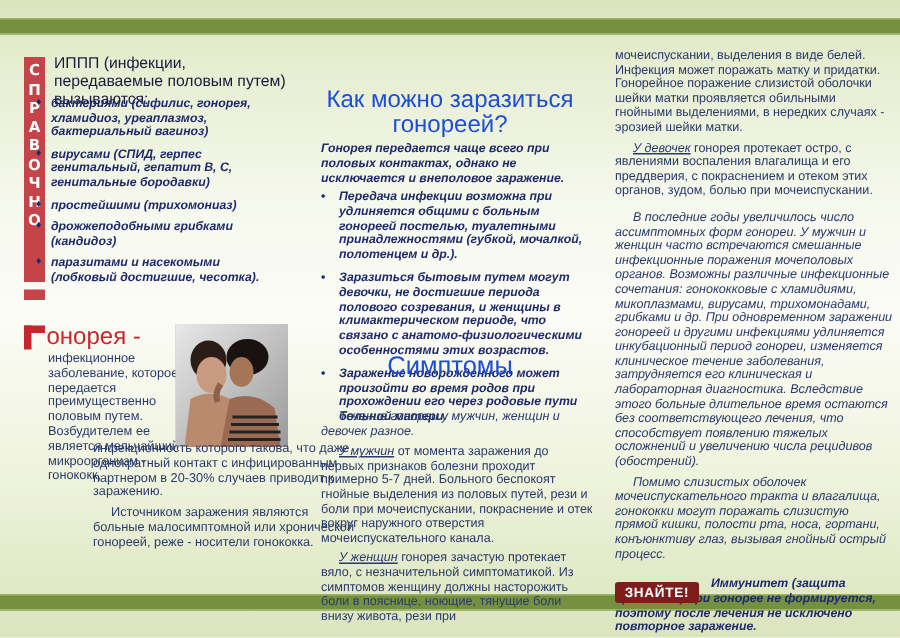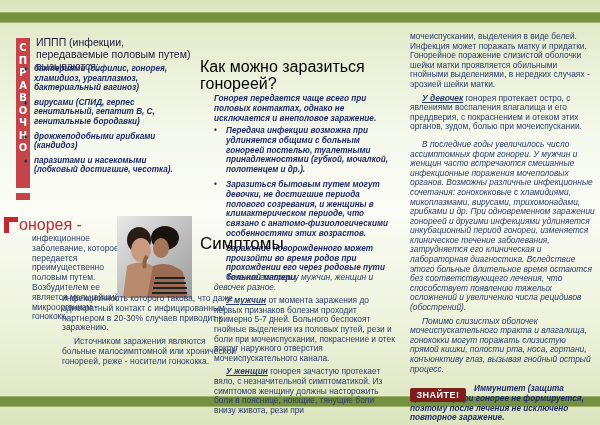--- a/index.html
+++ b/index.html
@@ -19,42 +19,42 @@
   .tab { position:absolute; left:16px; top:10px; width:14px; height:150px; background:#c4444a;
     display:flex; flex-direction:column; align-items:center; padding-top:4px; box-sizing:border-box; }
   .tab span { color:#fff; font-weight:bold; font-size:10px; line-height:12.5px; font-family:"DejaVu Sans", sans-serif; }
   .tab-foot { position:absolute; left:16px; top:165px; width:14px; height:7px; background:#c4444a; }
 
   .ippp-title { position:absolute; left:36px; top:8px; width:160px; font-size:10.5px; line-height:12px; color:#1a1a3a; }
   .ippp-list { position:absolute; left:24px; top:36px; width:162px; margin:0; padding:0; list-style:none; }
   .ippp-list li { position:relative; padding-left:10px; font-size:8.2px; line-height:9.6px; font-style:italic; font-weight:bold; color:#1f2a6a; margin-bottom:5px; }
   .ippp-list li::before { content:"\2666"; position:absolute; left:0; top:0; font-style:normal; font-size:7px; color:#1f2a6a; }
 
-  .gon-head { position:absolute; left:4px; top:189px; font-size:16px; color:#c4282e; font-weight:normal; line-height:16px; }
+  .gon-head { position:absolute; left:16px; top:189px; font-size:16px; color:#c4282e; font-weight:normal; line-height:16px; }
   .gon-head .big { display:inline-block; background:#c4282e; color:#c4282e; width:5px; height:16px; vertical-align:top; margin-right:0; position:relative; }
   .gon-head .big::before { content:""; position:absolute; left:0; top:0; width:14px; height:5px; background:#c4282e; }
   .gon-head .rest { margin-left:10px; }
   .gon-def { position:absolute; left:16px; top:206px; width:100px; font-size:8.5px; line-height:9.8px; color:#2a3a6a;margin-left:16px; }
   .photo { position:absolute; left:117px; top:188px; width:75px; height:82px; overflow:hidden; background:#bfbfbf; }
   .gon-cont { position:absolute; left:16px; top:266px; width:178px; font-size:8.5px; line-height:9.8px; color:#2a3a6a;margin-left:46px; }
   .gon-cont p { margin:0 0 4px 0; }
   .indent { text-indent:12px; }
 
-  .h2 { position:absolute; left:0; width:200px; text-align:left; color:#000000; font-weight:normal; }
+  .h2 { position:absolute; left:0; width:200px; text-align:center; color:#1d4ed8; font-weight:normal; }
   .q-title { top:30px; font-size:16px; line-height:17px; }
   .q-intro { position:absolute; left:14px; top:66px; width:182px; font-size:8.2px; line-height:9.8px; font-style:italic; font-weight:bold; color:#1f2a6a; }
   .q-list { position:absolute; left:14px; top:98px; width:182px; margin:0; padding:0; list-style:none; }
   .q-list li { position:relative; padding-left:12px; font-size:8.2px; line-height:9.8px; font-style:italic; font-weight:bold; color:#1f2a6a; margin-bottom:5px; }
   .q-list li::before { content:"\2022"; position:absolute; left:0; top:0; font-style:normal; }
   .s-title1 { top:207px; font-size:17px; line-height:18px; }
   .s-title2 { top:225px; font-size:13px; line-height:14px; letter-spacing:0.5px; }
   .s-body { position:absolute; left:14px; top:245px; width:182px; font-size:8.4px; line-height:9.6px; color:#2a3a6a; }
   .s-body p { margin:0 0 4px 0; }
   .it { font-style:italic; }
-  .ul { font-style:italic; font-weight:bold; text-decoration:underline; }
+  .ul { font-style:italic; font-weight:normal; text-decoration:underline; }
 
   .c3-body { position:absolute; left:10px; top:4px; width:186px; font-size:8.4px; line-height:9.6px; color:#2a3a6a; }
   .c3-body p { margin:0 0 4px 0; }
   .c3-body p.itbold { font-style:italic; }
   .znaite { position:absolute; left:10px; top:360px; width:56px; height:14px; background:#7f1d1d; color:#fff; font-weight:bold; font-size:9px; line-height:14px; text-align:center; border-radius:2px; letter-spacing:0.5px; }
   .imm { position:absolute; left:10px; top:356px; width:186px; font-size:8.2px; line-height:9.8px; font-style:italic; font-weight:bold; color:#1f2a6a; }
   .imm .pad { display:inline-block; width:64px; }
 </style>
 </head>
 <body>
@@ -73,20 +73,21 @@
     <span>Ч</span>
     <span>Н</span>
     <span>О</span>
   </div>
   <div class="tab-foot"></div>
 
   <div class="ippp-title">ИППП (инфекции, передаваемые половым путем) вызываются:</div>
   <ul class="ippp-list">
     <li>бактериями (сифилис, гонорея, хламидиоз, уреаплазмоз, бактериальный вагиноз)</li>
     <li>вирусами (СПИД, герпес генитальный, гепатит В, С, генитальные бородавки)</li>
+    <li>простейшими (трихомониаз)</li>
     <li>дрожжеподобными грибками (кандидоз)</li>
     <li>паразитами и насекомыми (лобковый достигшие, чесотка).</li>
   </ul>
 
   <div class="gon-head">
     <span class="big"></span><span class="rest">онорея -</span>
   </div>
   <div class="gon-def">инфекционное заболевание, которое передается преимущественно половым путем. Возбудителем ее является мельчайший микроорганизм - гонококк,</div>
 
   <div class="photo">

